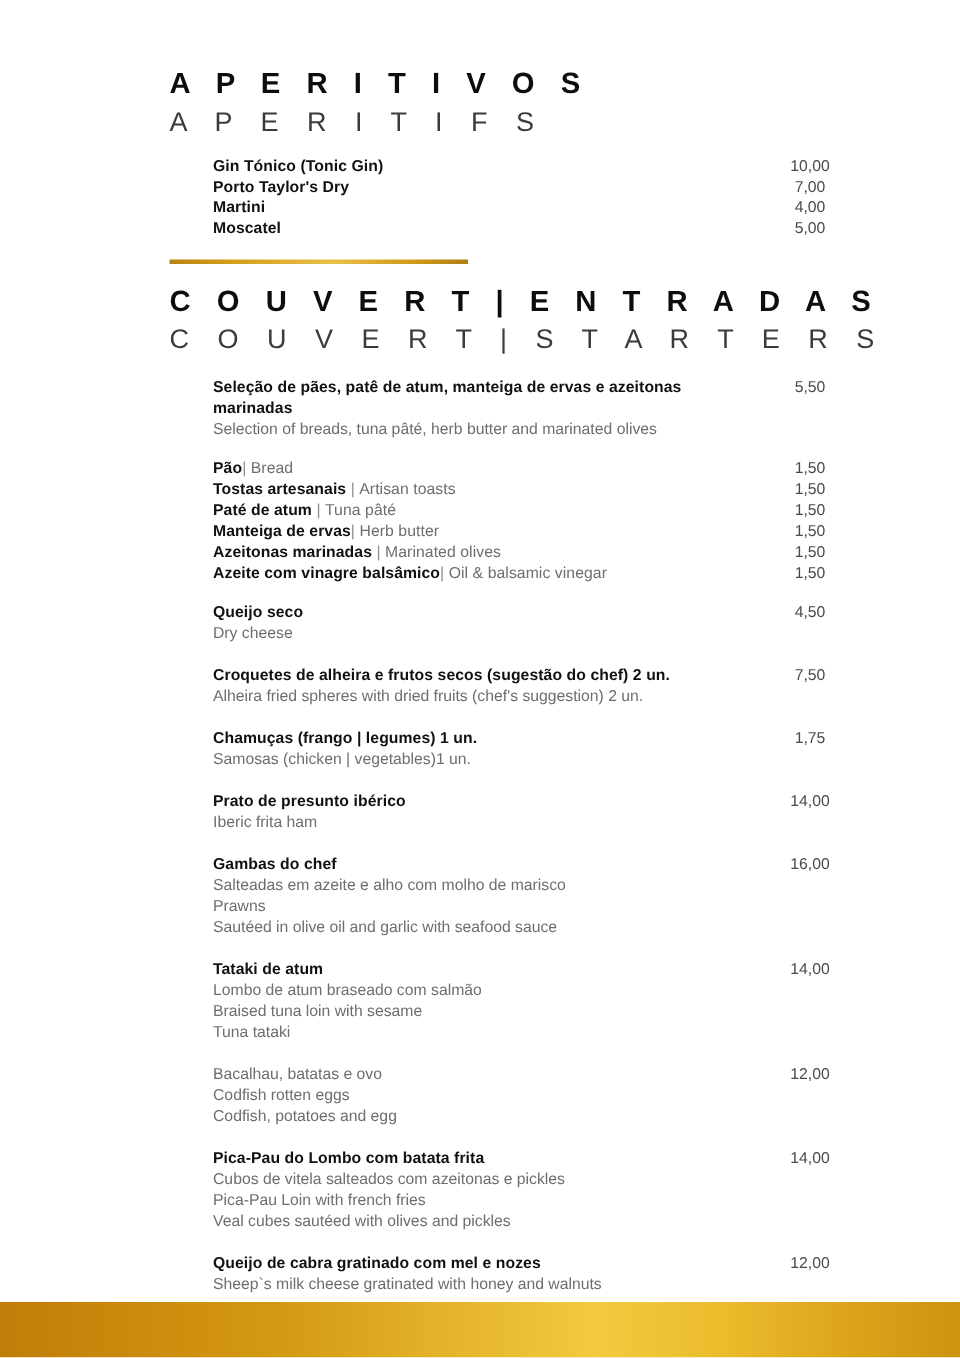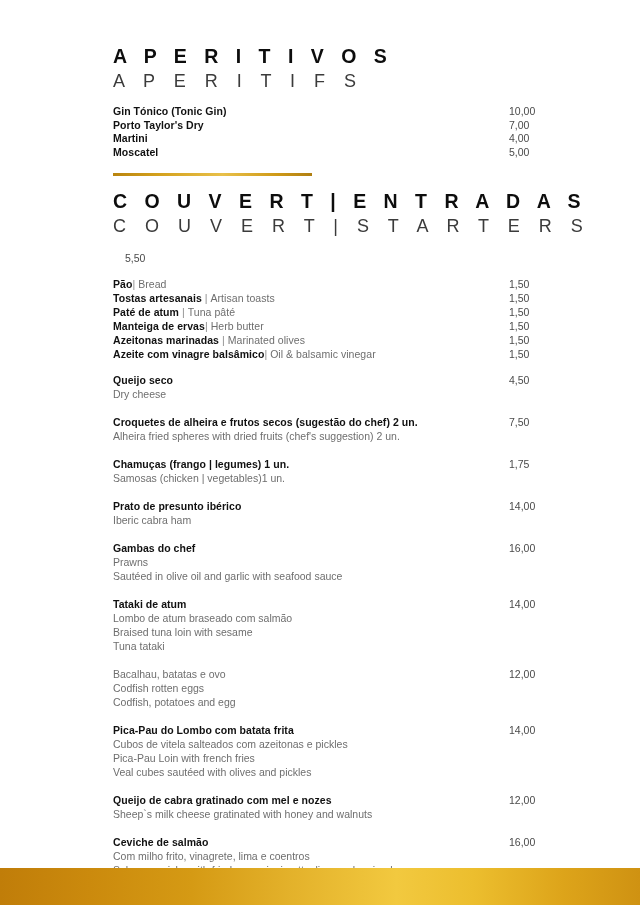--- a/index.html
+++ b/index.html
@@ -58,29 +58,30 @@
   }
 
   
   .items {
     margin-top: 12px;
   }
   .row {
     display: flex;
     align-items: flex-start;
     justify-content: space-between;
+    margin-left: 29px;
   }
   .row-texts {
     flex: 1 1 auto;
     min-width: 0;
   }
   .price {
     flex: 0 0 auto;
     width: 62px;
-    text-align: left;
+    text-align: center;
     padding-left: 12px;
     font-size: 10.5px;
     color: #4a4a4a;
     line-height: 14px;
     white-space: nowrap;
   }
 
   .item-title {
     font-size: 10.5px;
     font-weight: 700;
@@ -181,20 +182,24 @@
     <div class="divider-gold"></div>
 
     <div class="section-head">
       <div class="section-title">C O U V E R T  |  E N T R A D A S</div>
       <div class="section-subtitle">C O U V E R T   |   S T A R T E R S</div>
     </div>
 
     <div class="items">
 
       <div class="row">
+        <div class="row-texts">
+          <div class="item-title">Seleção de pães, patê de atum, manteiga de ervas e azeitonas marinadas</div>
+          <div class="item-desc">Selection of breads, tuna pâté, herb butter and marinated olives</div>
+        </div>
         <div class="price">5,50</div>
       </div>
 
       <div class="block-gap"></div>
 
       <div class="compact">
         <div class="row">
           <div class="row-texts">
             <div class="item-title"><span>Pão</span><span class="sep">|</span> <span class="inline-en">Bread</span></div>
           </div>
@@ -260,30 +265,31 @@
           <div class="item-desc">Samosas (chicken | vegetables)1 un.</div>
         </div>
         <div class="price">1,75</div>
       </div>
 
       <div class="block-gap-lg"></div>
 
       <div class="row">
         <div class="row-texts">
           <div class="item-title">Prato de presunto ibérico</div>
-          <div class="item-desc">Iberic cabra ham</div>
+          <div class="item-desc">Iberic frita ham</div>
         </div>
         <div class="price">14,00</div>
       </div>
 
       <div class="block-gap-lg"></div>
 
       <div class="row">
         <div class="row-texts">
           <div class="item-title">Gambas do chef</div>
+          <div class="item-desc">Salteadas em azeite e alho com molho de marisco</div>
           <div class="item-desc">Prawns</div>
           <div class="item-desc">Sautéed in olive oil and garlic with seafood sauce</div>
         </div>
         <div class="price">16,00</div>
       </div>
 
       <div class="block-gap-lg"></div>
 
       <div class="row">
         <div class="row-texts">

